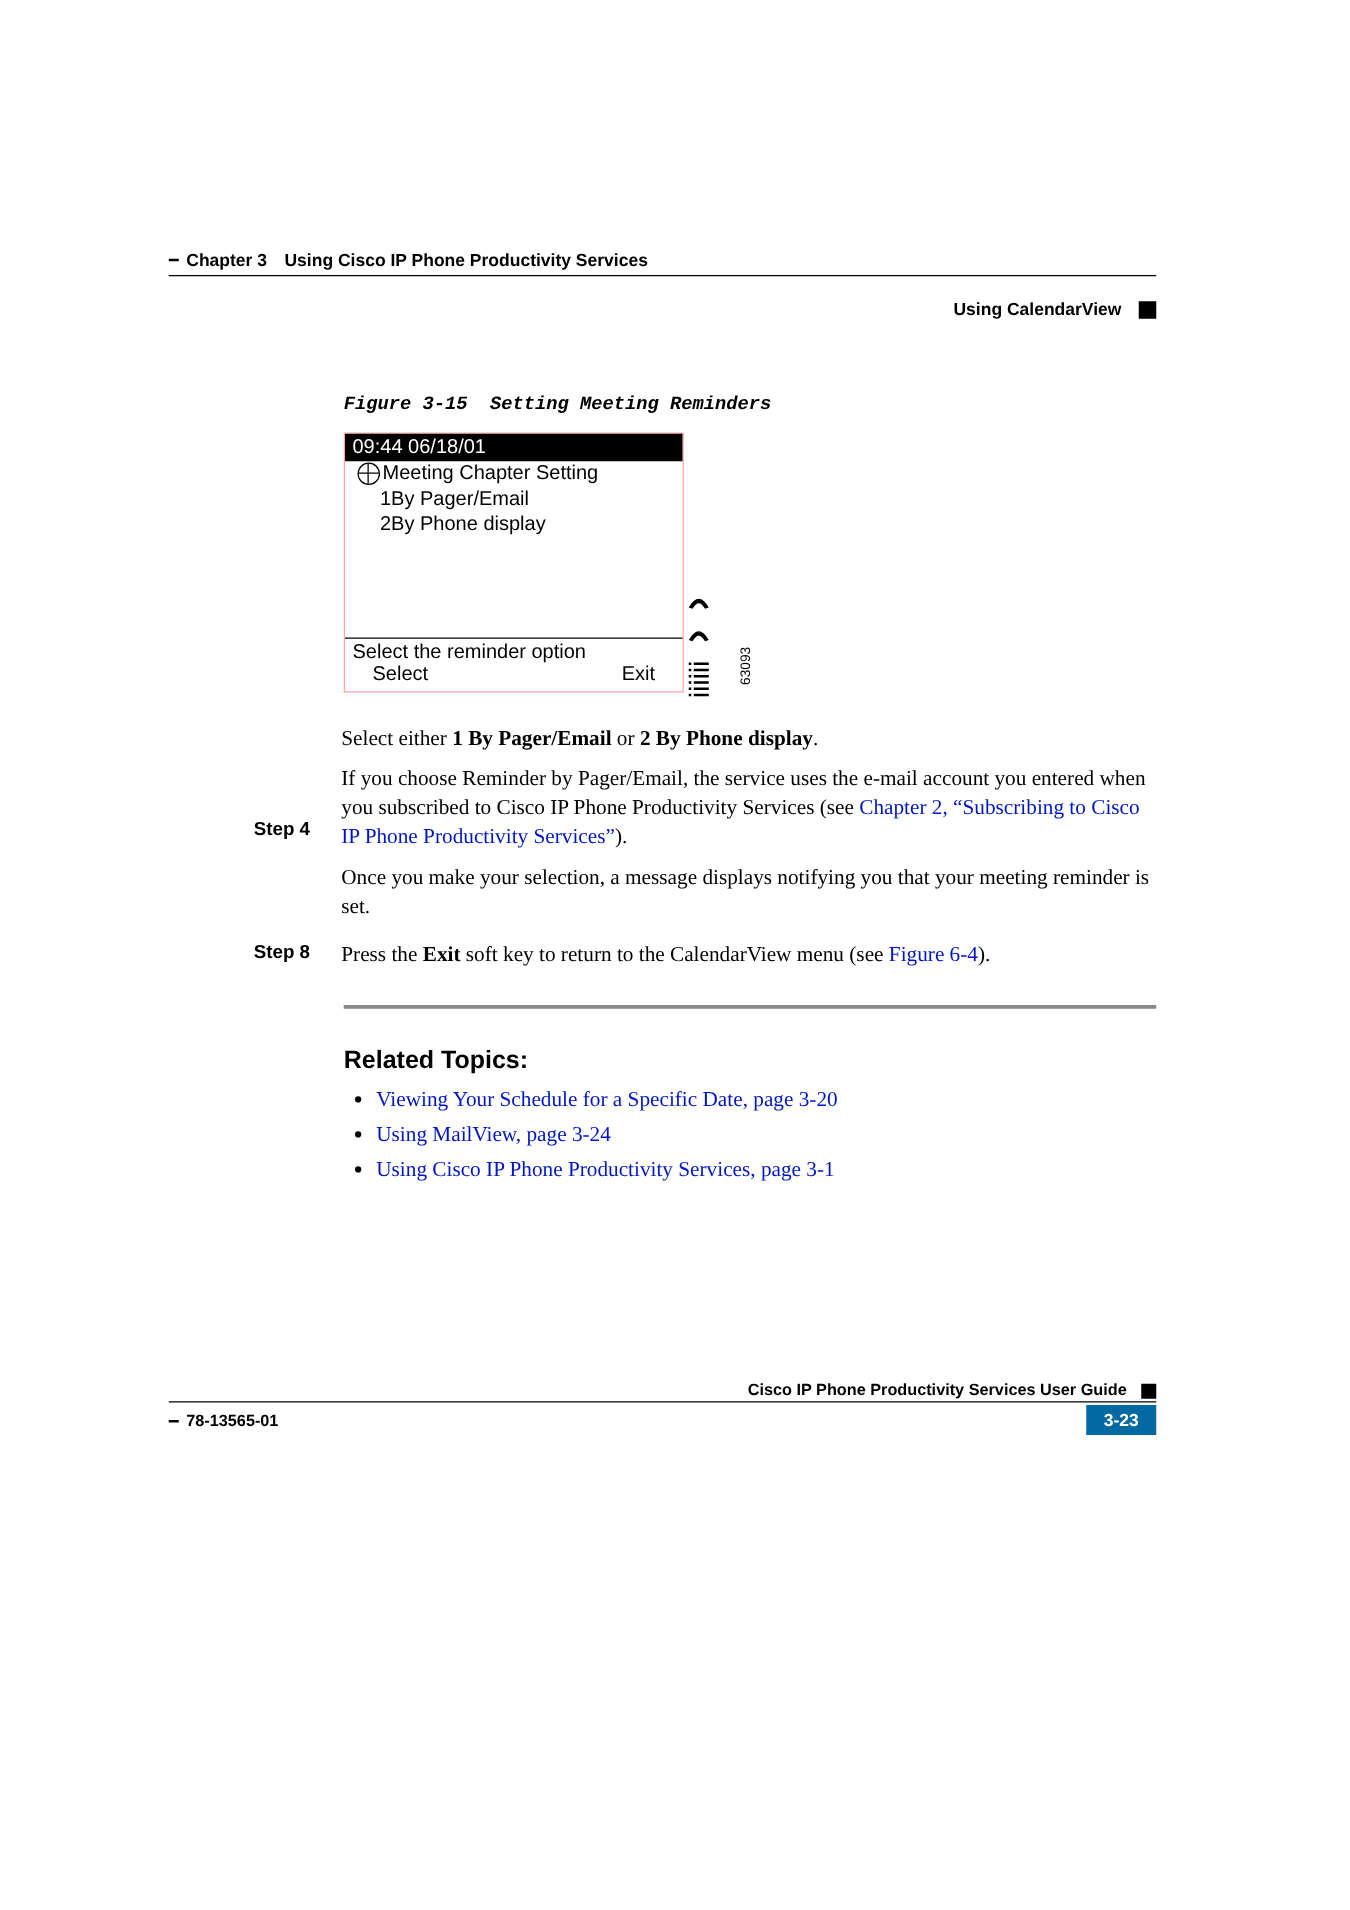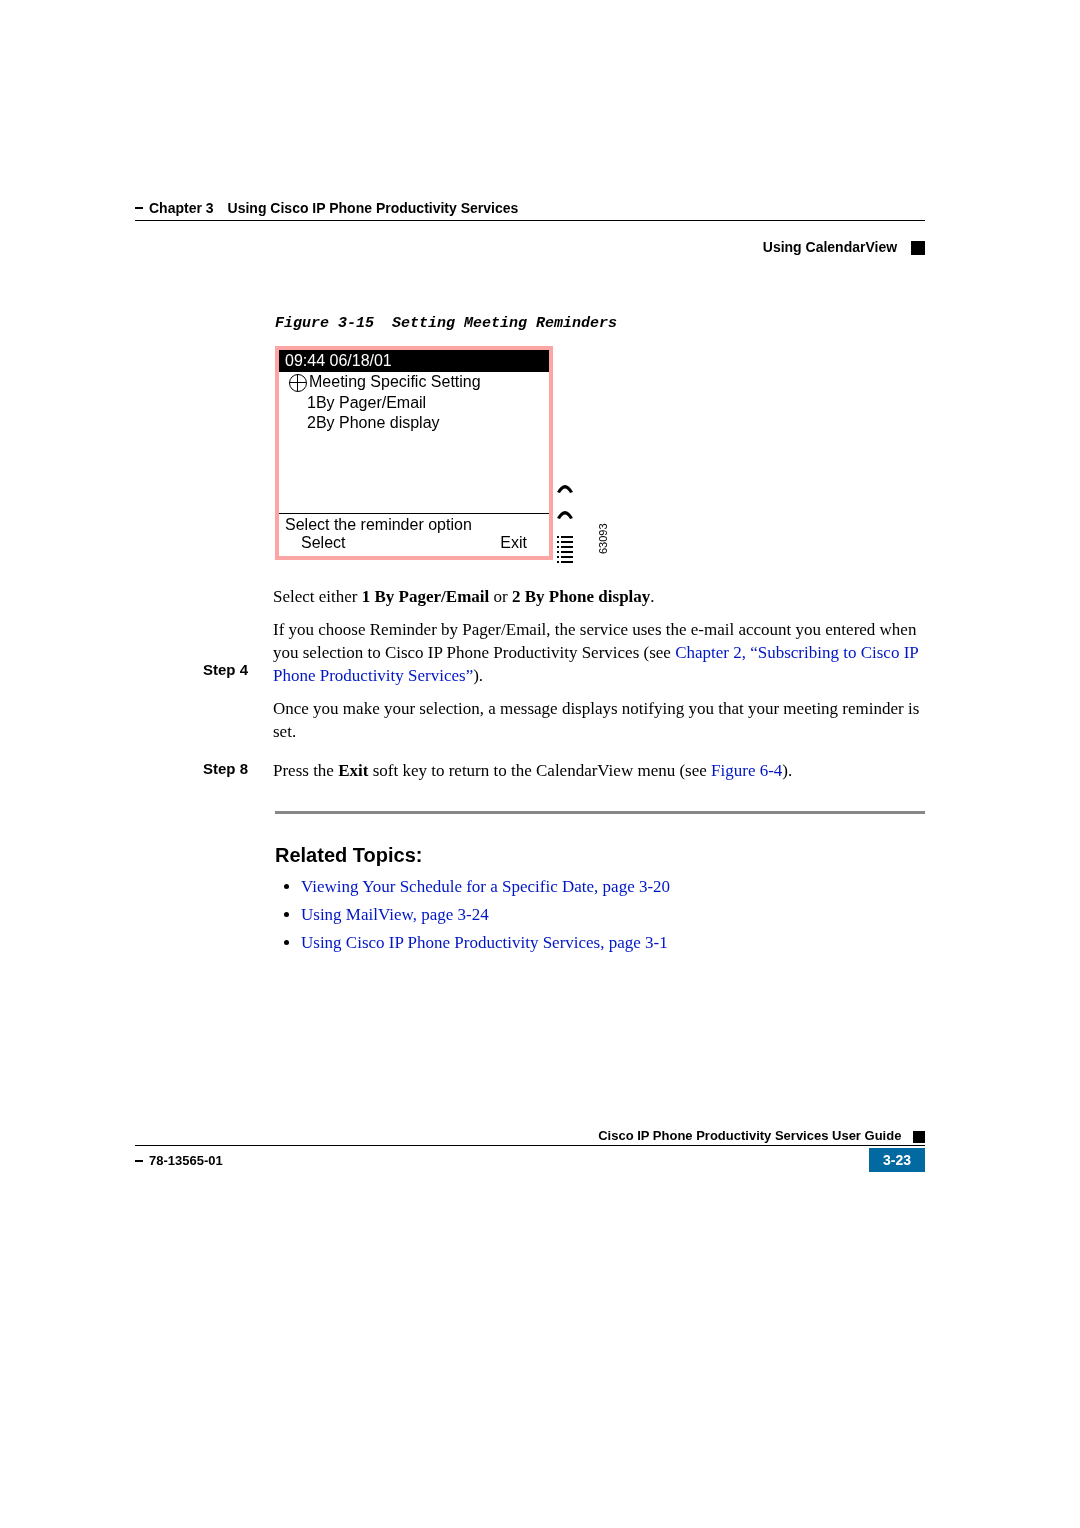--- a/index.html
+++ b/index.html
@@ -56,21 +56,21 @@
     font-style: italic;
     font-weight: bold;
     margin-bottom: 14px;
   }
   .phone-wrap {
     display: flex;
     align-items: flex-end;
   }
   .phone {
     width: 270px;
-    border: 4px solid #fca5a5;
+    border: 1px solid #fca5a5;
     font-family: Arial, Helvetica, sans-serif;
     font-size: 16px;
   }
   .phone .titlebar {
     background: #000; color: #fff;
     padding: 2px 6px;
   }
   .phone .row {
     padding: 1px 6px 1px 10px;
   }
@@ -132,21 +132,21 @@
     margin-bottom: 10px;
   }
   ul.topics {
     margin: 0; padding-left: 26px;
     font-size: 17px;
   }
   ul.topics li { margin-bottom: 8px; }
   .footer {
     position: absolute;
     left: 135px;
-    top: 1128px;
+    top: 1104px;
     width: 790px;
   }
   .footer-top {
     border-top: 1px solid #000;
   }
   .footer-row {
     display: flex;
     justify-content: space-between;
     align-items: flex-end;
     font-family: Arial, Helvetica, sans-serif;
@@ -215,21 +215,21 @@
 
   <div class="content">
     <div class="figcaption">
       <span>Figure 3-15</span>&nbsp;&nbsp;<span>Setting Meeting Reminders</span>
     </div>
 
     <div class="phone-wrap">
       <div class="phone">
         <div class="titlebar">09:44 06/18/01</div>
         <div class="row">
-          <span class="globe"></span><span>Meeting Specific Setting</span>
+          <span class="globe"></span><span>Meeting Chapter Setting</span>
         </div>
         <div class="row indent">1By Pager/Email</div>
         <div class="row indent">2By Phone display</div>
         <div style="height:80px;"></div>
         <div class="hint">Select the reminder option</div>
         <div class="softkeys">
           <span>Select</span>
           <span>Exit</span>
         </div>
       </div>
@@ -265,21 +265,21 @@
     </div>
 
     <div class="steps">
       <div class="step-row" style="margin-left:-72px;align-items:center;">
         <div class="step-label">Step 4</div>
         <div class="step-body">
           <p>
             <span>Select either </span><b>1 By Pager/Email</b><span> or </span><b>2 By Phone display</b><span>.</span>
           </p>
           <p>
-            <span>If you choose Reminder by Pager/Email, the service uses the e-mail account you entered when you selection to Cisco IP Phone Productivity Services (see </span><span class="link">Chapter 2, “Subscribing to Cisco IP Phone Productivity Services”</span><span>).</span>
+            <span>If you choose Reminder by Pager/Email, the service uses the e-mail account you entered when you subscribed to Cisco IP Phone Productivity Services (see </span><span class="link">Chapter 2, “Subscribing to Cisco IP Phone Productivity Services”</span><span>).</span>
           </p>
           <p>Once you make your selection, a message displays notifying you that your meeting reminder is set.</p>
         </div>
       </div>
       <div class="step-row" style="margin-left:-72px;">
         <div class="step-label">Step 8</div>
         <div class="step-body">
           <p>
             <span>Press the </span><b>Exit</b><span> soft key to return to the CalendarView menu (see </span><span class="link">Figure 6-4</span><span>).</span>
           </p>

